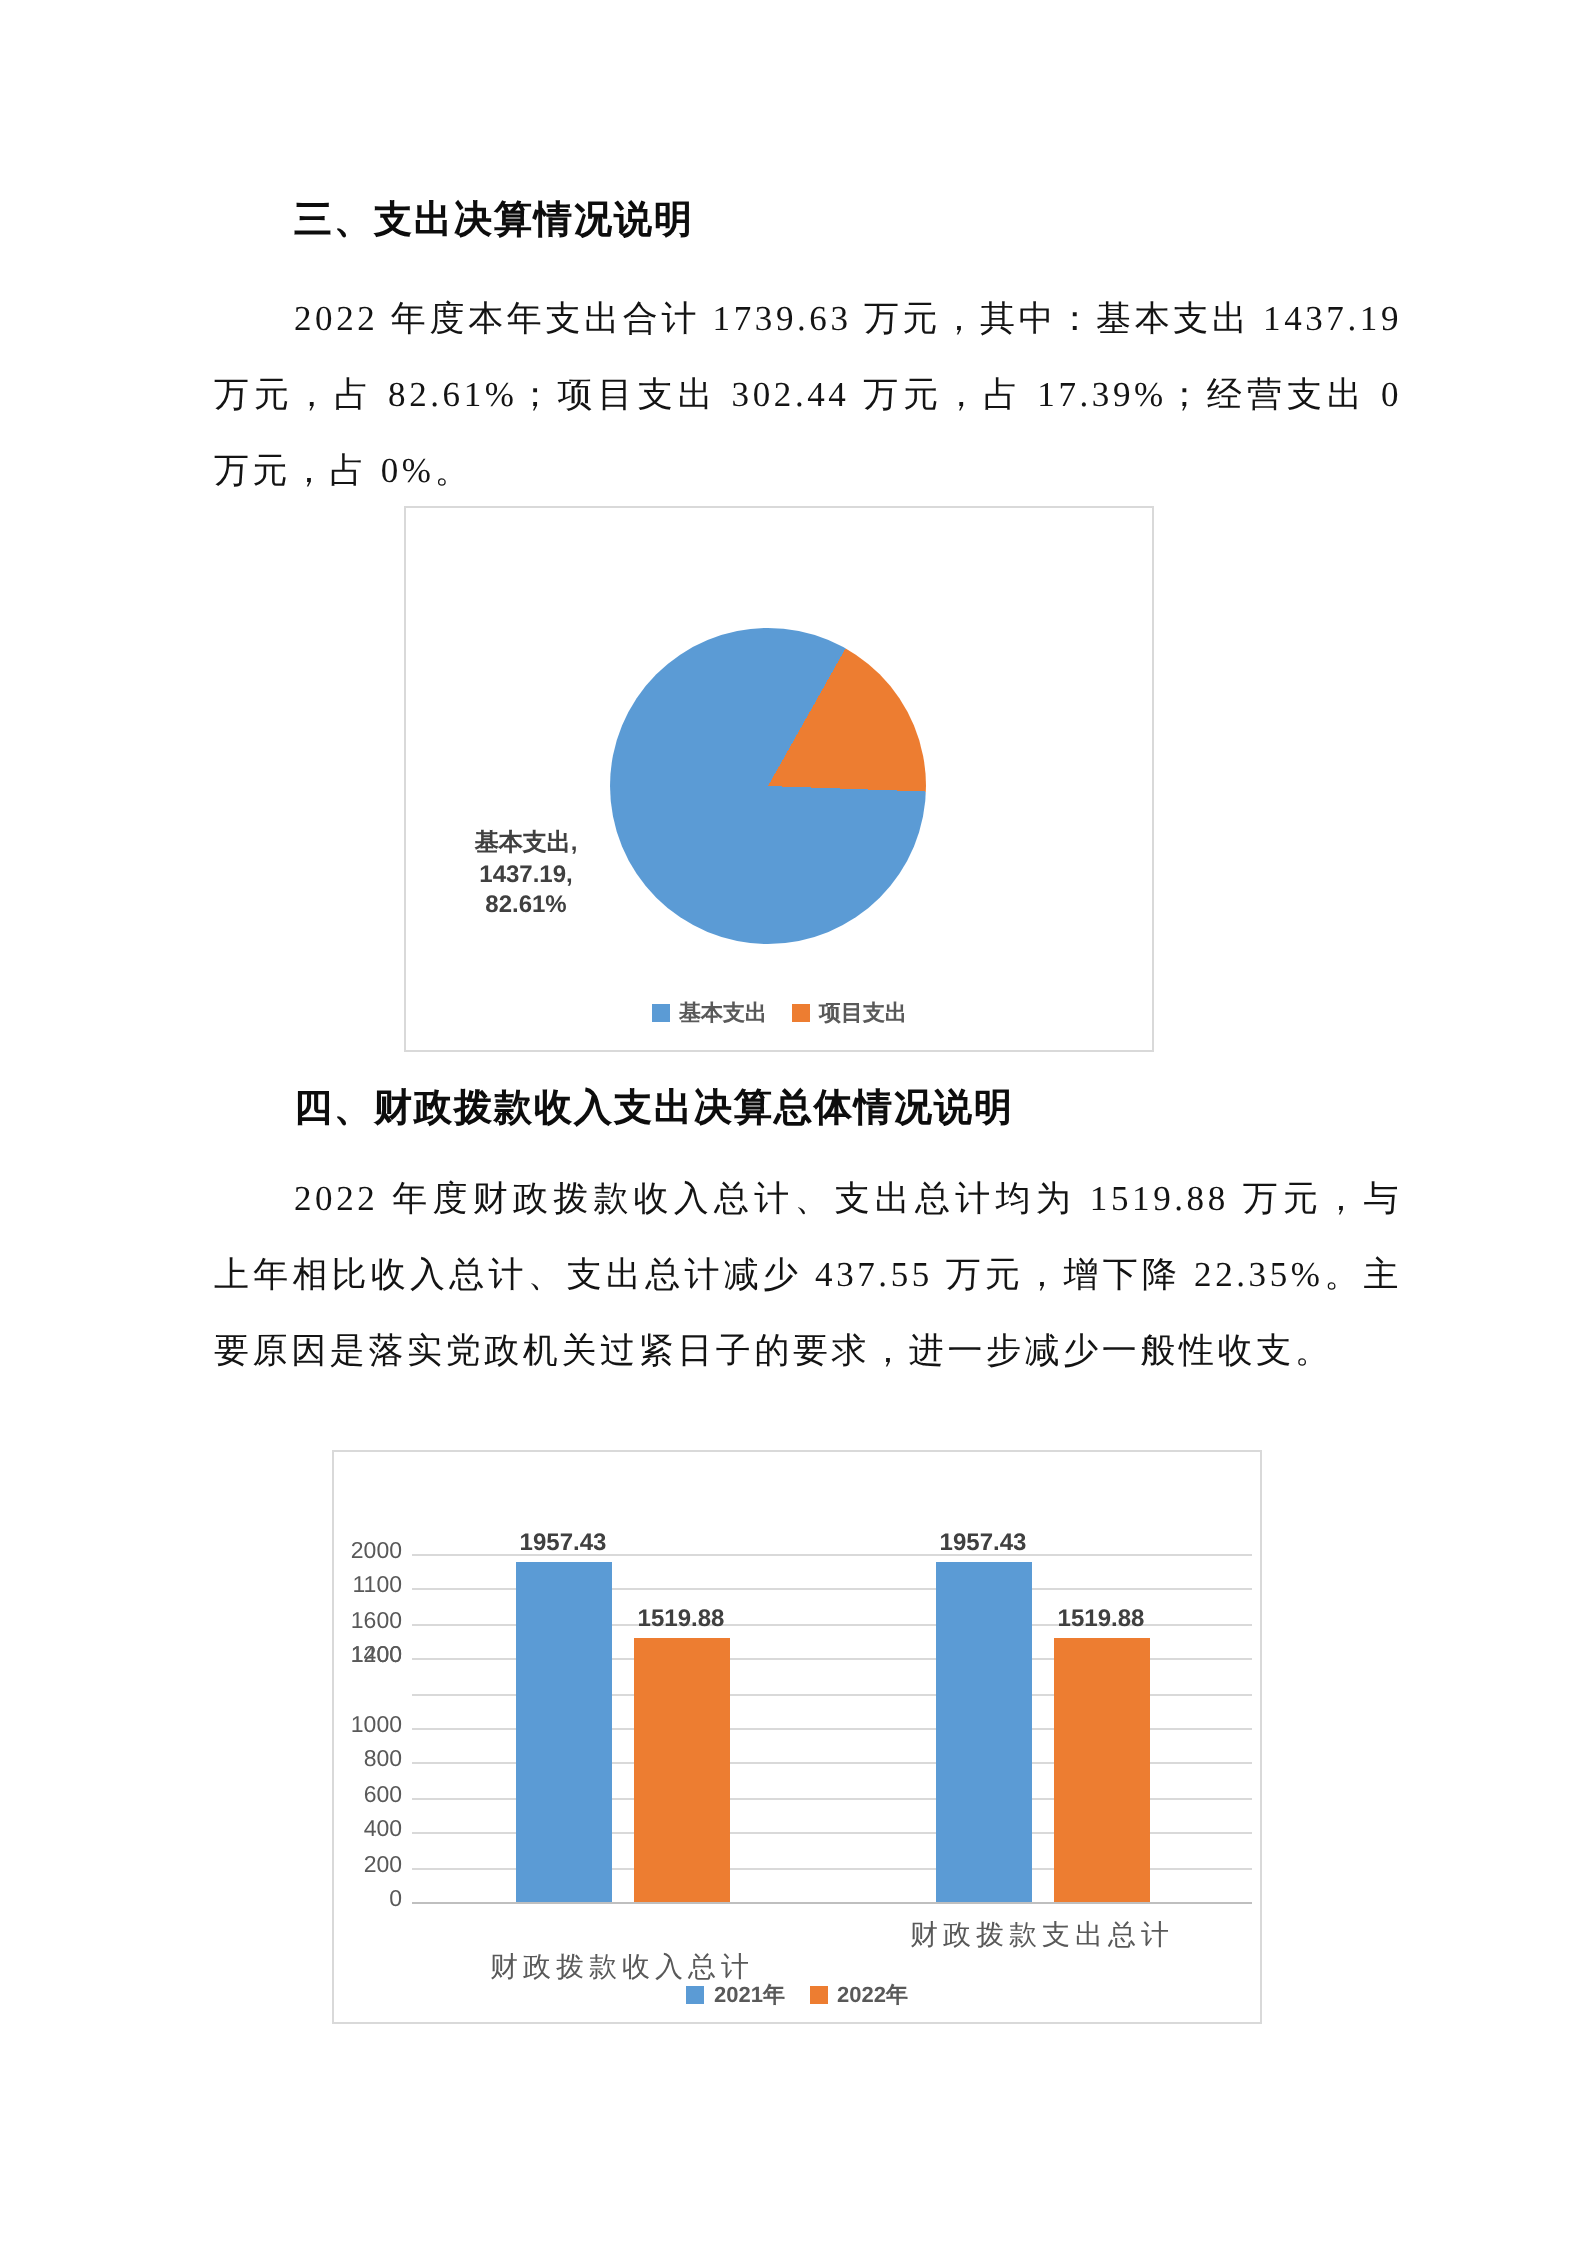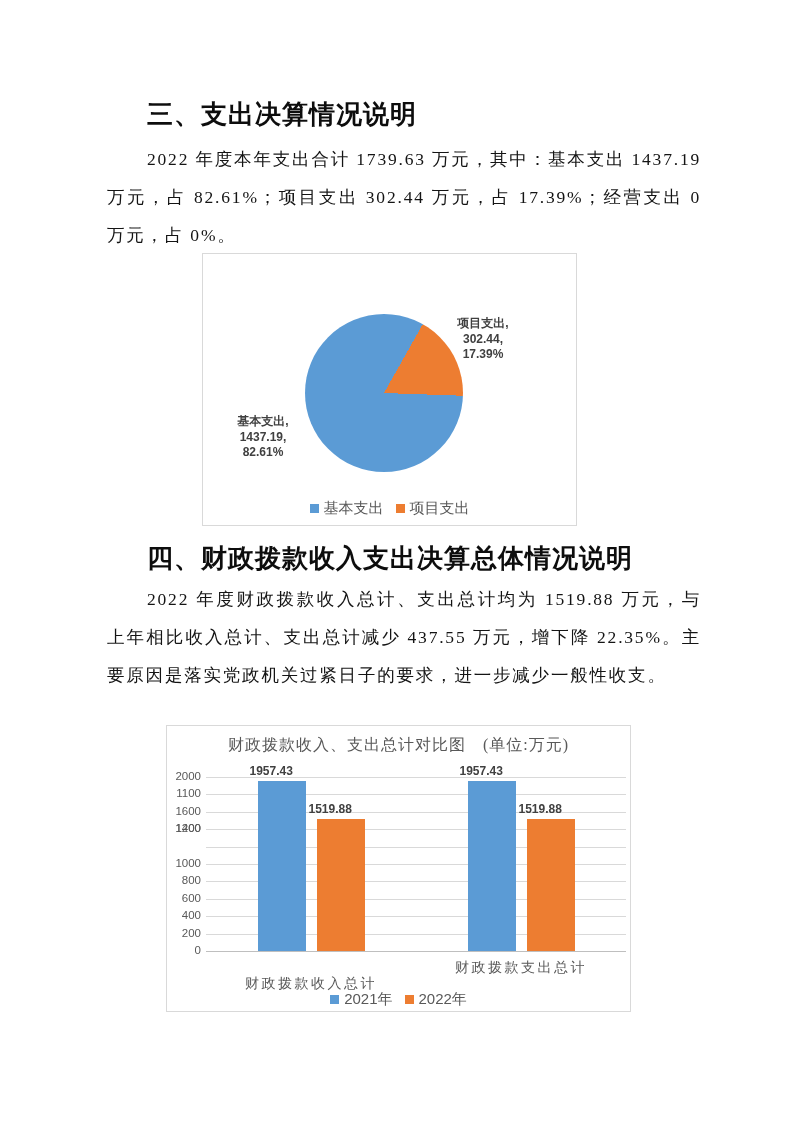--- a/index.html
+++ b/index.html
@@ -4,21 +4,21 @@
 <style>
   html,body { margin:0; padding:0; background:#ffffff; }
   .page {
     position:relative; width:793px; height:1122px; margin:0 auto;
     background:#ffffff; overflow:hidden;
     font-family:"Liberation Serif", serif; color:#1c1c1c;
   }
   .sec-heading {
     position:absolute; margin:0;
     font-family:"Liberation Sans", sans-serif;
-    font-weight:bold; font-size:26px; color:#0d0d0d;
+    font-weight:bold; font-size:19px; color:#0d0d0d;
     letter-spacing:1px; white-space:nowrap;
   }
   #heading3 { left:147px; top:97px; }
   #heading4 { left:147px; top:541px; }
   .para {
     position:absolute; left:107px; width:594px; margin:0;
     font-size:17.5px; line-height:38px; letter-spacing:1.8px;
     text-align:justify; text-indent:40px; color:#141414;
   }
   #para3 { top:140px; }
@@ -41,34 +41,34 @@
 
   .pie-circle { position:absolute; left:102px; top:60px; width:158px; height:158px; border-radius:50%; }
   .pie-label {
     position:absolute; width:104px; text-align:center;
     font-family:"Liberation Sans", sans-serif; font-size:12px;
     line-height:15.5px; color:#404040; font-weight:600;
   }
   .legend-row {
     position:absolute; left:0; width:100%;
     display:flex; justify-content:center; align-items:flex-end; gap:12px;
-    font-family:"Liberation Sans", sans-serif; font-size:15px; color:#595959;
+    font-family:"Liberation Sans", sans-serif; font-size:11px; color:#595959;font-weight:bold;
   }
   .legend-item { display:flex; align-items:center; gap:5px; }
   .legend-swatch { width:9px; height:9px; flex:0 0 auto; }
 
   .gridline { position:absolute; left:39px; width:420px; height:1px; background:#d9d9d9; }
   .gridline.zero { background:#bfbfbf; }
   .ytick {
     position:absolute; left:0; width:34px; text-align:right;
     font-family:"Liberation Sans", sans-serif; font-size:11.5px; color:#595959;
   }
   .bar { position:absolute; width:48px; }
   .bar-label {
-    position:absolute; width:64px; text-align:left;
+    position:absolute; width:64px; text-align:center;
     font-family:"Liberation Sans", sans-serif; font-size:12px;
     font-weight:600; color:#404040; white-space:nowrap;
   }
   .cat-label {
     position:absolute; width:180px; text-align:center;
     font-family:"Liberation Serif", serif; font-size:14px;
     letter-spacing:2.5px; color:#595959; white-space:nowrap;
   }
 </style>
 </head>
@@ -80,43 +80,37 @@
 
   <p class="para" id="para3">2022 年度本年支出合计 1739.63 万元，其中：基本支出 1437.19 万元，占 82.61%；项目支出 302.44 万元，占 17.39%；经营支出 0 万元，占 0%。</p>
 
   <div class="chart-box" id="pieChart">
       <div class="pie-circle" style="background: conic-gradient(from 92deg, rgb(91, 155, 213) 0deg, rgb(91, 155, 213) 297.41deg, rgb(237, 125, 49) 297.41deg, rgb(237, 125, 49) 360deg);"></div>
       <div class="pie-label" style="left: 8px; top: 160px;">
         <div>基本支出,</div>
         <div>1437.19,</div>
         <div>82.61%</div>
       </div>
-      <div class="pie-label" style="left: 228px; top: 62px;">
-        <div>项目支出,</div>
-        <div>302.44,</div>
-        <div>17.39%</div>
-      </div>
       <div class="legend-row" style="top: 245px;">
         <div class="legend-item">
           <div class="legend-swatch" style="background: rgb(91, 155, 213);"></div>
           <div>基本支出</div>
         </div>
         <div class="legend-item">
           <div class="legend-swatch" style="background: rgb(237, 125, 49);"></div>
           <div>项目支出</div>
         </div>
       </div>
     </div>
 
   <h2 class="sec-heading" id="heading4">四、财政拨款收入支出决算总体情况说明</h2>
 
   <p class="para" id="para4">2022 年度财政拨款收入总计、支出总计均为 1519.88 万元，与上年相比收入总计、支出总计减少 437.55 万元，增下降 22.35%。主要原因是落实党政机关过紧日子的要求，进一步减少一般性收支。</p>
 
   <div class="chart-box" id="barChart">
-      <div class="chart-title bar-title">财政拨款收入、支出总计对比图　(单位:万元)</div>
       <div class="gridline zero" style="top: 225px;"></div>
       <div class="ytick" style="top: 218px;">0</div>
       <div class="gridline" style="top: 207.6px;"></div>
       <div class="ytick" style="top: 200.6px;">200</div>
       <div class="gridline" style="top: 190.2px;"></div>
       <div class="ytick" style="top: 183.2px;">400</div>
       <div class="gridline" style="top: 172.8px;"></div>
       <div class="ytick" style="top: 165.8px;">600</div>
       <div class="gridline" style="top: 155.4px;"></div>
       <div class="ytick" style="top: 148.4px;">800</div>

